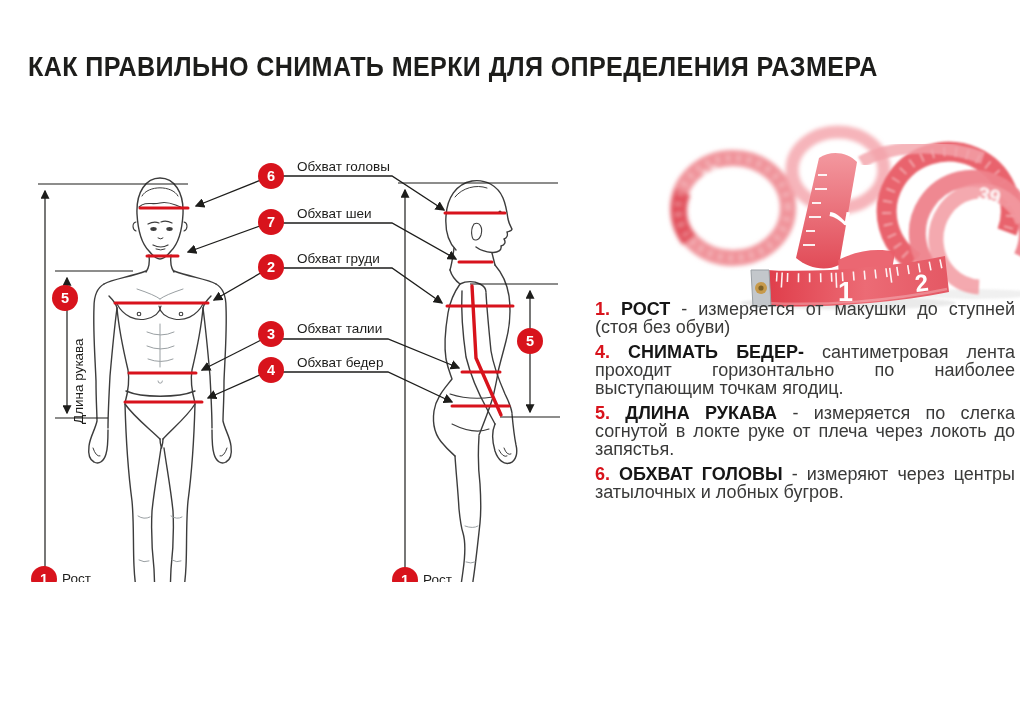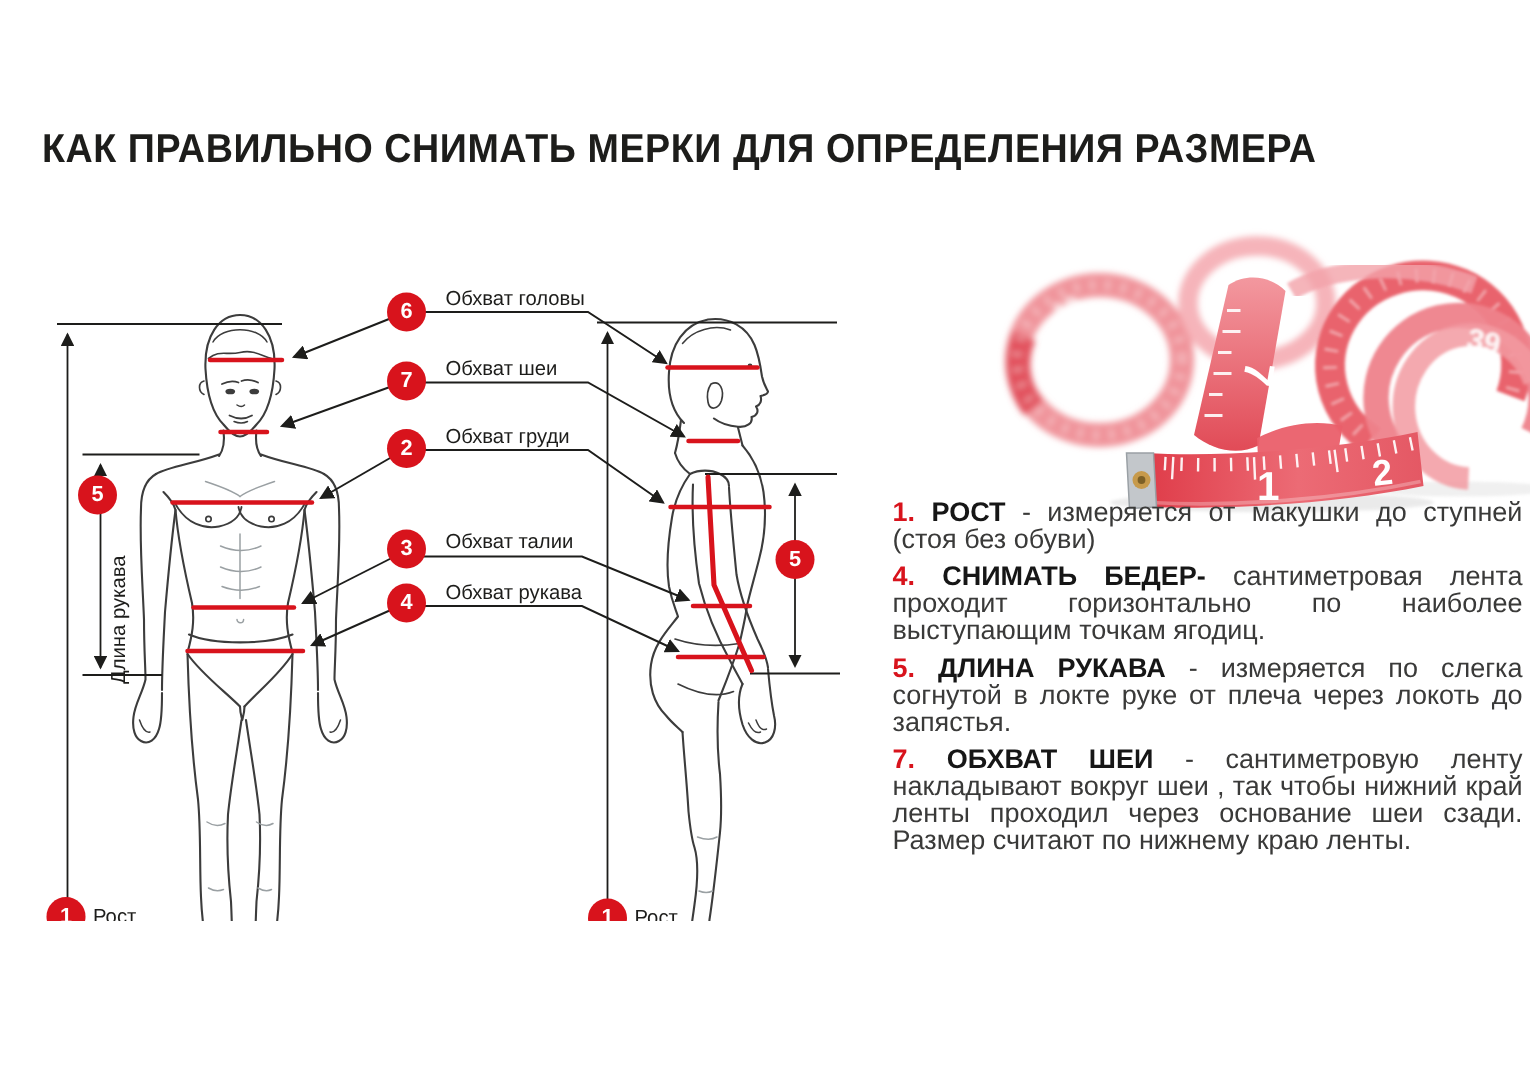--- a/index.html
+++ b/index.html
@@ -1,17 +1,17 @@
 <!DOCTYPE html>
 <html><head>
 <meta charset="utf-8">
 <style>
   html,body{margin:0;padding:0;background:#fff;}
   .page{position:relative;width:1020px;height:582px;background:#ffffff;overflow:hidden;
-        font-family:"Liberation Sans",sans-serif;margin-top:32px;}
+        font-family:"Liberation Sans",sans-serif;}
   .title{position:absolute;left:28px;top:52px;font-size:27px;font-weight:bold;
          color:#1d1d1b;letter-spacing:.4px;white-space:nowrap;
          transform:scaleX(.93);transform-origin:left top;}
   .diagram-svg{position:absolute;left:0;top:0;width:1020px;height:722px;}
   .tape-svg{position:absolute;left:633px;top:100px;width:390px;height:212px;}
   .num-circle{position:absolute;width:26px;height:26px;border-radius:50%;background:#d8131c;
         color:#ffffff;font-weight:bold;font-size:14.5px;display:flex;align-items:center;
         justify-content:center;line-height:1;}
   .callout-label{position:absolute;font-size:13.5px;color:#1d1d1b;white-space:nowrap;}
   .vlabel{position:absolute;left:71px;top:424px;transform:rotate(-90deg);
@@ -266,25 +266,25 @@
   <div class="num-circle" style="left:258px;top:357px">4</div>
   <div class="num-circle" style="left:52px;top:285px">5</div>
   <div class="num-circle" style="left:31px;top:566px">1</div>
   <div class="num-circle" style="left:517px;top:328px">5</div>
   <div class="num-circle" style="left:392px;top:567px">1</div>
 
   <span class="callout-label" style="left:297px;top:159px">Обхват головы</span>
   <span class="callout-label" style="left:297px;top:206px">Обхват шеи</span>
   <span class="callout-label" style="left:297px;top:251px">Обхват груди</span>
   <span class="callout-label" style="left:297px;top:321px">Обхват талии</span>
-  <span class="callout-label" style="left:297px;top:355px">Обхват рукава</span>
+  <span class="callout-label" style="left:297px;top:355px">Обхват бедер</span>
   <span class="callout-label" style="left:62px;top:571px">Рост</span>
   <span class="callout-label" style="left:423px;top:572px">Рост</span>
   <span class="vlabel">Длина рукава</span>
 
   <div class="defs-col">
     <p><span class="dnum">1.</span> <span class="dterm">РОСТ</span> <span>- измеряется от макушки до ступней (стоя без обуви)</span></p>
     <p><span class="dnum">4.</span> <span class="dterm">СНИМАТЬ БЕДЕР-</span> <span>сантиметровая лента проходит горизонтально по наиболее выступающим точкам ягодиц.</span></p>
     <p><span class="dnum">5.</span> <span class="dterm">ДЛИНА РУКАВА</span> <span>- измеряется по слегка согнутой в локте руке от плеча через локоть до запястья.</span></p>
-    <p><span class="dnum">7.</span> <span class="dterm">ОБХВАТ ШЕИ</span> <span>- сантиметровую ленту накладывают вокруг шеи , так чтобы нижний край ленты проходил через основание шеи сзади. Размер считают по нижнему краю ленты.</span></p>
+    <p><span class="dnum">6.</span> <span class="dterm">ОБХВАТ ГОЛОВЫ</span> <span>- измеряют через центры затылочных и лобных бугров.</span></p>
   </div>
 
 </div>
 
 </body></html>

